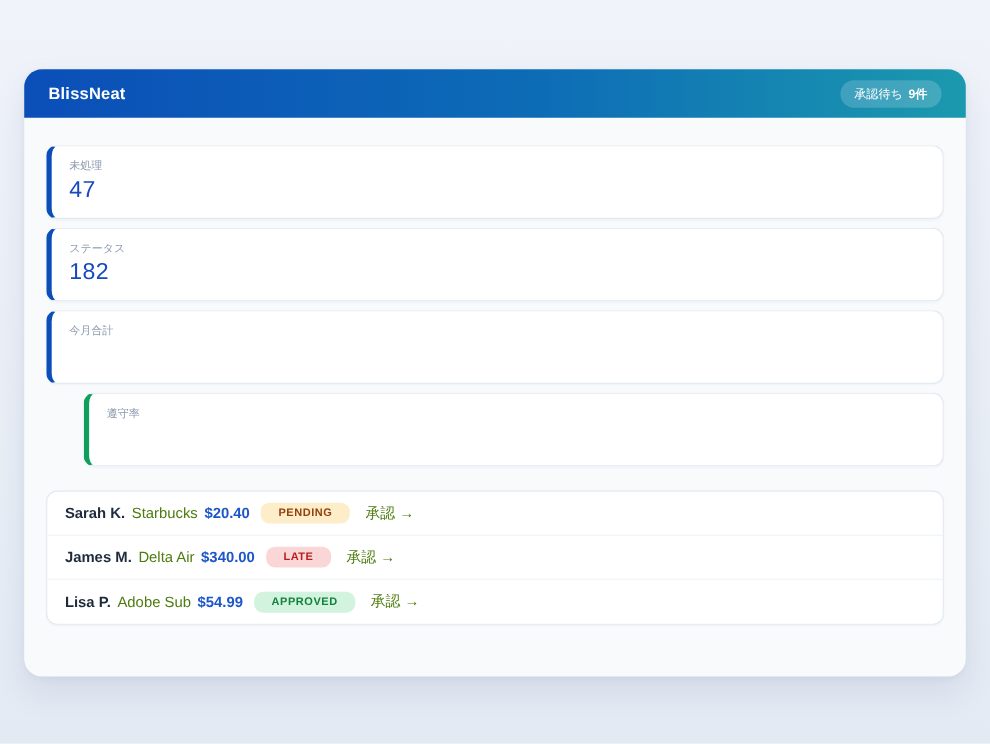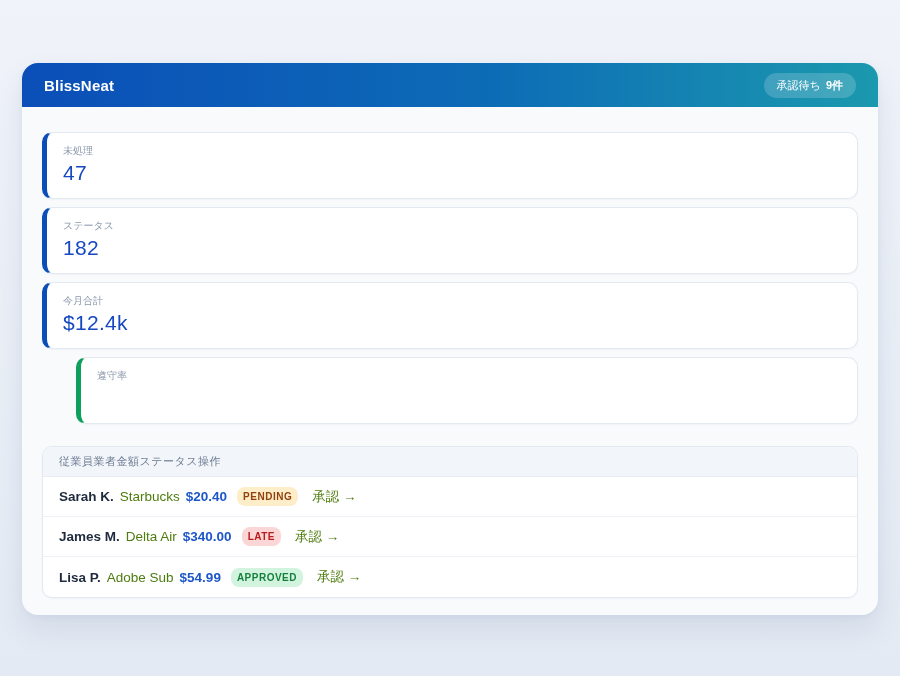--- a/index.html
+++ b/index.html
@@ -80,21 +80,21 @@
   }
   .table-row:last-child { border-bottom: none; }
   .cell-employee { font-weight: bold; color: #1f2a3d; }
   .cell-vendor { color: #4d7c0f; }
   .cell-amount { font-weight: bold; color: #1d56c8; }
   .status-badge {
     font-size: 10px;
     font-weight: bold;
     letter-spacing: .5px;
     border-radius: 8px;
-    padding: 4px 6px;
+    padding: 4px 16px;
     margin-left: 4px;
   }
   .badge-pending  { background: #fdeec9; color: #92400e; }
   .badge-late     { background: #fbd6d6; color: #b91c1c; }
   .badge-approved { background: #d2f4de; color: #15803d; }
   .approve-link {
     color: #4d7c0f;
     margin-left: 8px;
     text-decoration: none;
     cursor: pointer;
@@ -120,31 +120,27 @@
       <div class="stat-value">47</div>
     </div>
 
     <div class="stat-card accent-blue">
       <div class="stat-label">ステータス</div>
       <div class="stat-value">182</div>
     </div>
 
     <div class="stat-card accent-blue">
       <div class="stat-label">今月合計</div>
-      <div class="stat-value">$12.4k</div>
     </div>
 
     <div class="stat-card accent-green">
       <div class="stat-label">遵守率</div>
     </div>
 
     <div class="table-card">
-      <div class="table-head">
-        <span>従業員</span><span>業者</span><span>金額</span><span>ステータス</span><span>操作</span>
-      </div>
 
       <div class="table-row">
         <span class="cell-employee">Sarah K.</span>
         <span class="cell-vendor">Starbucks</span>
         <span class="cell-amount">$20.40</span>
         <span class="status-badge badge-pending">PENDING</span>
         <a class="approve-link">承認 →</a>
       </div>
 
       <div class="table-row">

